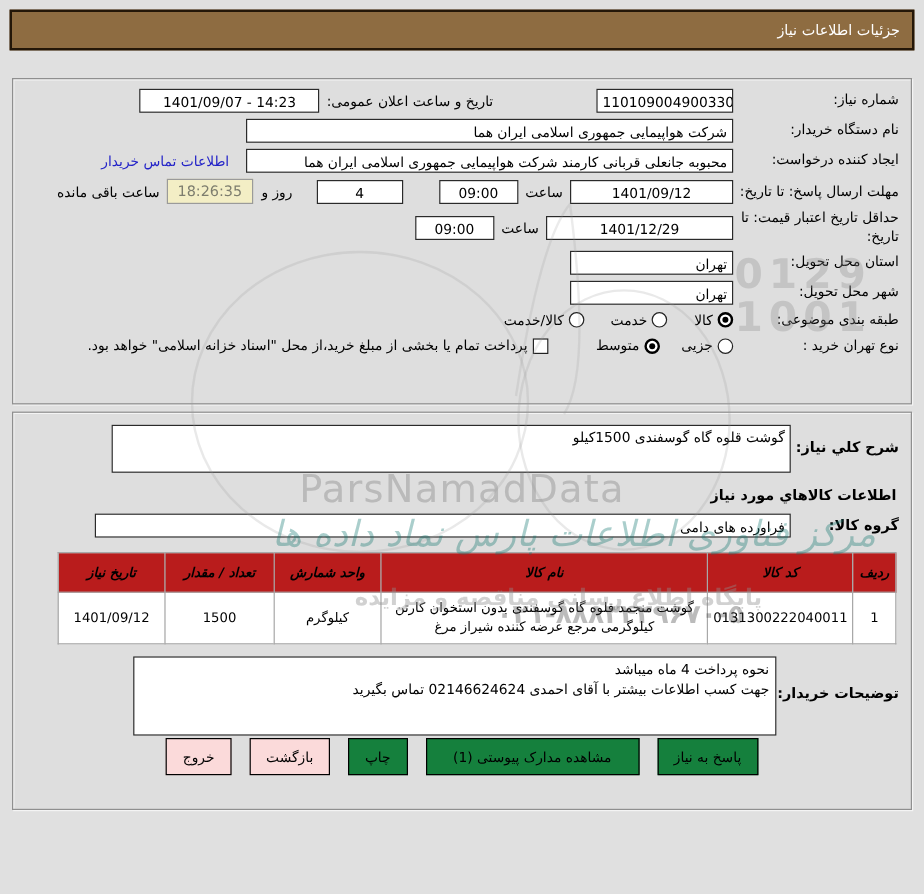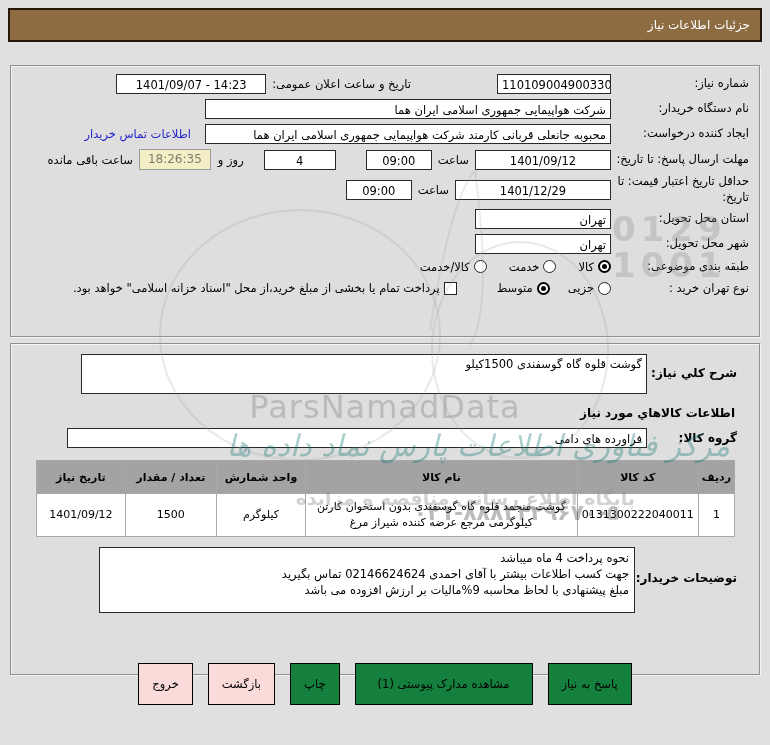--- a/index.html
+++ b/index.html
@@ -20,21 +20,21 @@
   }
 
   
   .panel{
     position:absolute;right:10px;left:10px;
     border:1px solid #8f8f8f;
     box-shadow:inset 1px 1px 0 #f4f4f4, 1px 1px 0 #f4f4f4;
     background:#dedede;
   }
   .p1{top:65px;height:272px;padding:8px 10px 4px;box-sizing:border-box;}
-  .p2{top:343px;height:332px;padding:10px 22px 6px;box-sizing:border-box;}
+  .p2{top:343px;height:332px;padding:10px 10px 6px;box-sizing:border-box;}
 
   .row{display:flex;align-items:center;margin-bottom:5px;}
   .lbl{font-size:11.5px;flex:none;}
   .wlbl{width:138px;text-align:right;line-height:1.35;}
   .blbl{font-weight:bold;font-size:12px;}
 
   .box{
     background:#fff;border:1px solid #2a2a2a;height:20px;line-height:20px;
     box-sizing:border-box;padding:0 4px;font-size:11.5px;flex:none;
     overflow:hidden;white-space:nowrap;
@@ -55,33 +55,33 @@
   }
   .link{color:#2323c8;font-size:11.5px;cursor:pointer;}
 
   
   .descbox{height:40px;line-height:15px;white-space:normal;padding:2px 4px;}
   .notesbox{height:66px;line-height:16px;white-space:normal;padding:2px 5px;font-size:11.5px;}
   .itemshdr{font-weight:bold;font-size:12px;margin:12px 2px 8px;}
 
   table.items{border-collapse:collapse;width:699px;margin:12px 2px 0 auto;font-size:11px;}
   table.items th{
-    background:#a3a3a3;border:1px solid #a8a8a8;font-weight:bold;
-    height:30px;padding:1px 3px;
+    background:#b91c1c;border:1px solid #a8a8a8;font-weight:bold;
+    height:30px;padding:1px 3px;font-style:italic;
   }
   table.items td{
     background:#fff;border:1px solid #a8a8a8;text-align:center;
     height:40px;padding:1px 4px;line-height:1.45;
   }
 
   
   .btnrow{position:absolute;top:615px;right:0;left:0;display:flex;direction:rtl;
     justify-content:center;gap:15px;}
-  .btn{height:42px;border:1px solid #000;font-size:11.5px;display:flex;
-    align-items:center;justify-content:center;padding:0 13px;box-sizing:border-box;cursor:pointer;margin-top:48px;}
+  .btn{height:31px;border:1px solid #000;font-size:11.5px;display:flex;
+    align-items:center;justify-content:center;padding:0 13px;box-sizing:border-box;cursor:pointer;}
   .green{background:#15803d;}
   .pink{background:#fbdada;}
   .wide{min-width:178px;}
 
   
   .wm{position:absolute;inset:0;pointer-events:none;z-index:30;}
   .wm-brand{position:absolute;top:388px;left:50%;transform:translateX(-50%);
     font-size:32px;font-weight:normal;color:#8f8f8f;opacity:.45;letter-spacing:1px;white-space:nowrap;}
   .wm-callig{position:absolute;top:428px;right:40px;font-size:30px;font-style:italic;
     color:#0f766e;opacity:.35;white-space:nowrap;}
@@ -212,21 +212,20 @@
           <td class="ltr">1401/09/12</td>
         </tr>
       </tbody>
     </table>
 
     <div class="row" style="margin-top:10px;align-items:flex-start;">
       <span class="lbl blbl" style="width:102px;text-align:right;flex:none;margin-top:24px;">توضیحات خریدار:</span>
       <span class="box notesbox" style="width:536px;">
         <span style="display:block;">نحوه پرداخت 4 ماه میباشد</span>
         <span style="display:block;">جهت کسب اطلاعات بیشتر با آقای احمدی  02146624624 تماس بگیرید</span>
-        <span style="display:block;">مبلغ پیشنهادی با لحاظ محاسبه 9%مالیات بر ارزش افزوده می باشد</span>
       </span>
     </div>
   </div>
 
   <div class="btnrow">
     <div class="btn green">پاسخ به نیاز</div>
     <div class="btn green wide">مشاهده مدارک پیوستی (1)</div>
     <div class="btn green">چاپ</div>
     <div class="btn pink">بازگشت</div>
     <div class="btn pink">خروج</div>

